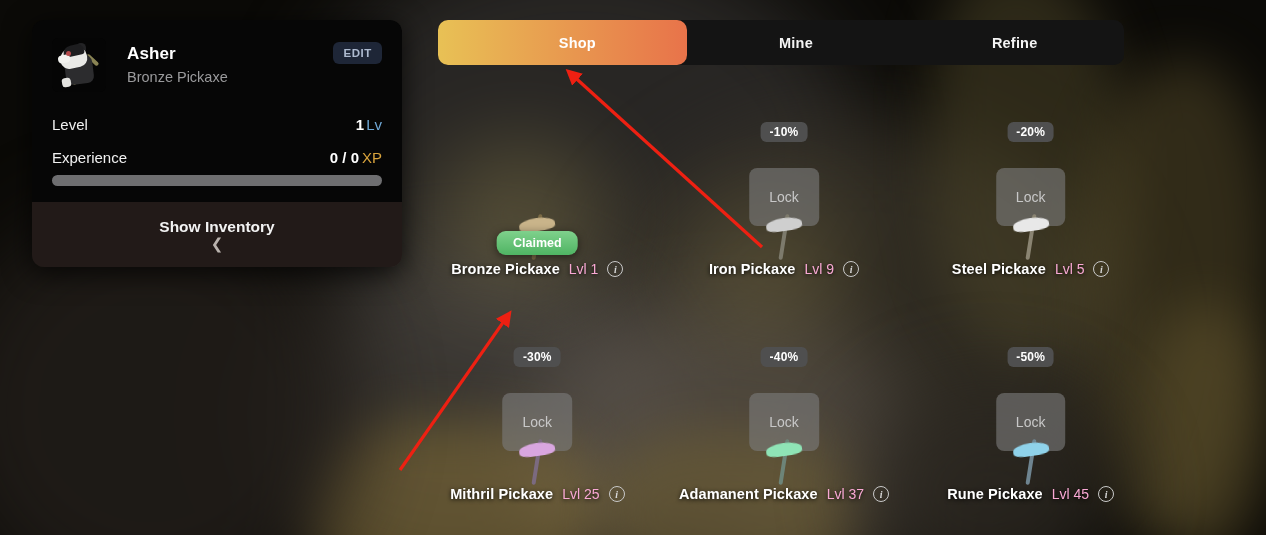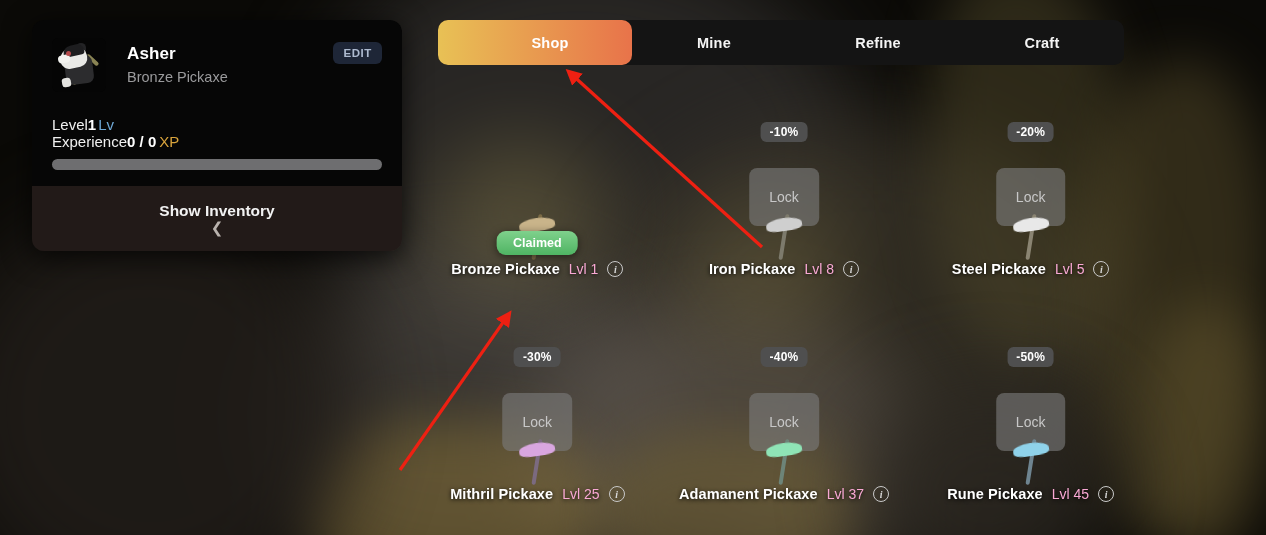--- a/index.html
+++ b/index.html
@@ -49,23 +49,23 @@
 
   .pp-names { flex:1; min-width:0; }
   .pp-name { color:#fff; font-size:17px; font-weight:700; letter-spacing:.1px; line-height:1.3; }
   .pp-sub { color:#9a9a9c; font-size:14.5px; margin-top:3px; line-height:1.3; }
   .edit-btn {
     background:#1e2637; color:#aebbd0; border:none; cursor:pointer;
     font-family:inherit; font-size:11.5px; font-weight:700; letter-spacing:.6px;
     padding:5px 10px; border-radius:6px; align-self:flex-start; margin-top:4px;
   }
 
-  .stat-row { display:flex; align-items:baseline; justify-content:flex-start; }
+  .stat-row { display:flex; align-items:baseline; justify-content:space-between; }
   .stat-lv { margin-top:24px; }
-  .stat-xp { }
+  .stat-xp { margin-top:16px; }
   .stat-label { color:#f0f0f0; font-size:15px; }
   .stat-val { font-size:15px; color:#fff; font-weight:600; }
   .unit-lv { color:#6fa8d6; font-weight:500; margin-left:2px; }
   .unit-xp { color:#d8a33c; font-weight:500; margin-left:3px; }
   .xp-track {
     margin-top:9px; height:11px; border-radius:6px; background:#6e6e70;
     position:relative; overflow:hidden;
   }
   .xp-fill { position:absolute; left:0; top:0; bottom:0; width:0%;
     background:linear-gradient(90deg,#d8a33c,#e8c155); border-radius:6px; }
@@ -196,21 +196,20 @@
   <div class="pp-inv">
     <span class="pp-inv-label">Show Inventory</span>
     <span class="chev">❮</span>
   </div>
 </div>
 
 <div id="tabbar">
     <button class="tab active" style="background: linear-gradient(90deg, rgb(232, 193, 85), rgb(232, 115, 74));">Shop</button>
     <button class="tab">Mine</button>
     <button class="tab">Refine</button>
-    <button class="tab">Craft</button>
   </div>
 
 <div id="shop-grid">
     <div class="shop-cell">
       <div class="item-art">
         <div class="pick-h" style="background: rgb(122, 106, 69);"></div>
         <div class="pick-b" style="background: rgb(201, 180, 138);"></div>
       </div>
       <div class="item-footer">
         <button class="claimed-btn">Claimed</button>
@@ -221,21 +220,21 @@
     </div>
     <div class="shop-cell">
       <div class="discount">-10%</div>
       <button class="lock-btn">Lock</button>
       <div class="item-art">
         <div class="pick-h" style="background: rgb(125, 122, 108);"></div>
         <div class="pick-b" style="background: rgb(207, 207, 207);"></div>
       </div>
       <div class="item-footer">
         <span class="item-name">Iron Pickaxe</span>
-        <span class="item-lvl">Lvl 8</span>
+        <span class="item-lvl">Lvl 9</span>
         <span class="info-icon">i</span>
       </div>
     </div>
     <div class="shop-cell">
       <div class="discount">-20%</div>
       <button class="lock-btn">Lock</button>
       <div class="item-art">
         <div class="pick-h" style="background: rgb(138, 132, 114);"></div>
         <div class="pick-b" style="background: rgb(232, 232, 232);"></div>
       </div>

